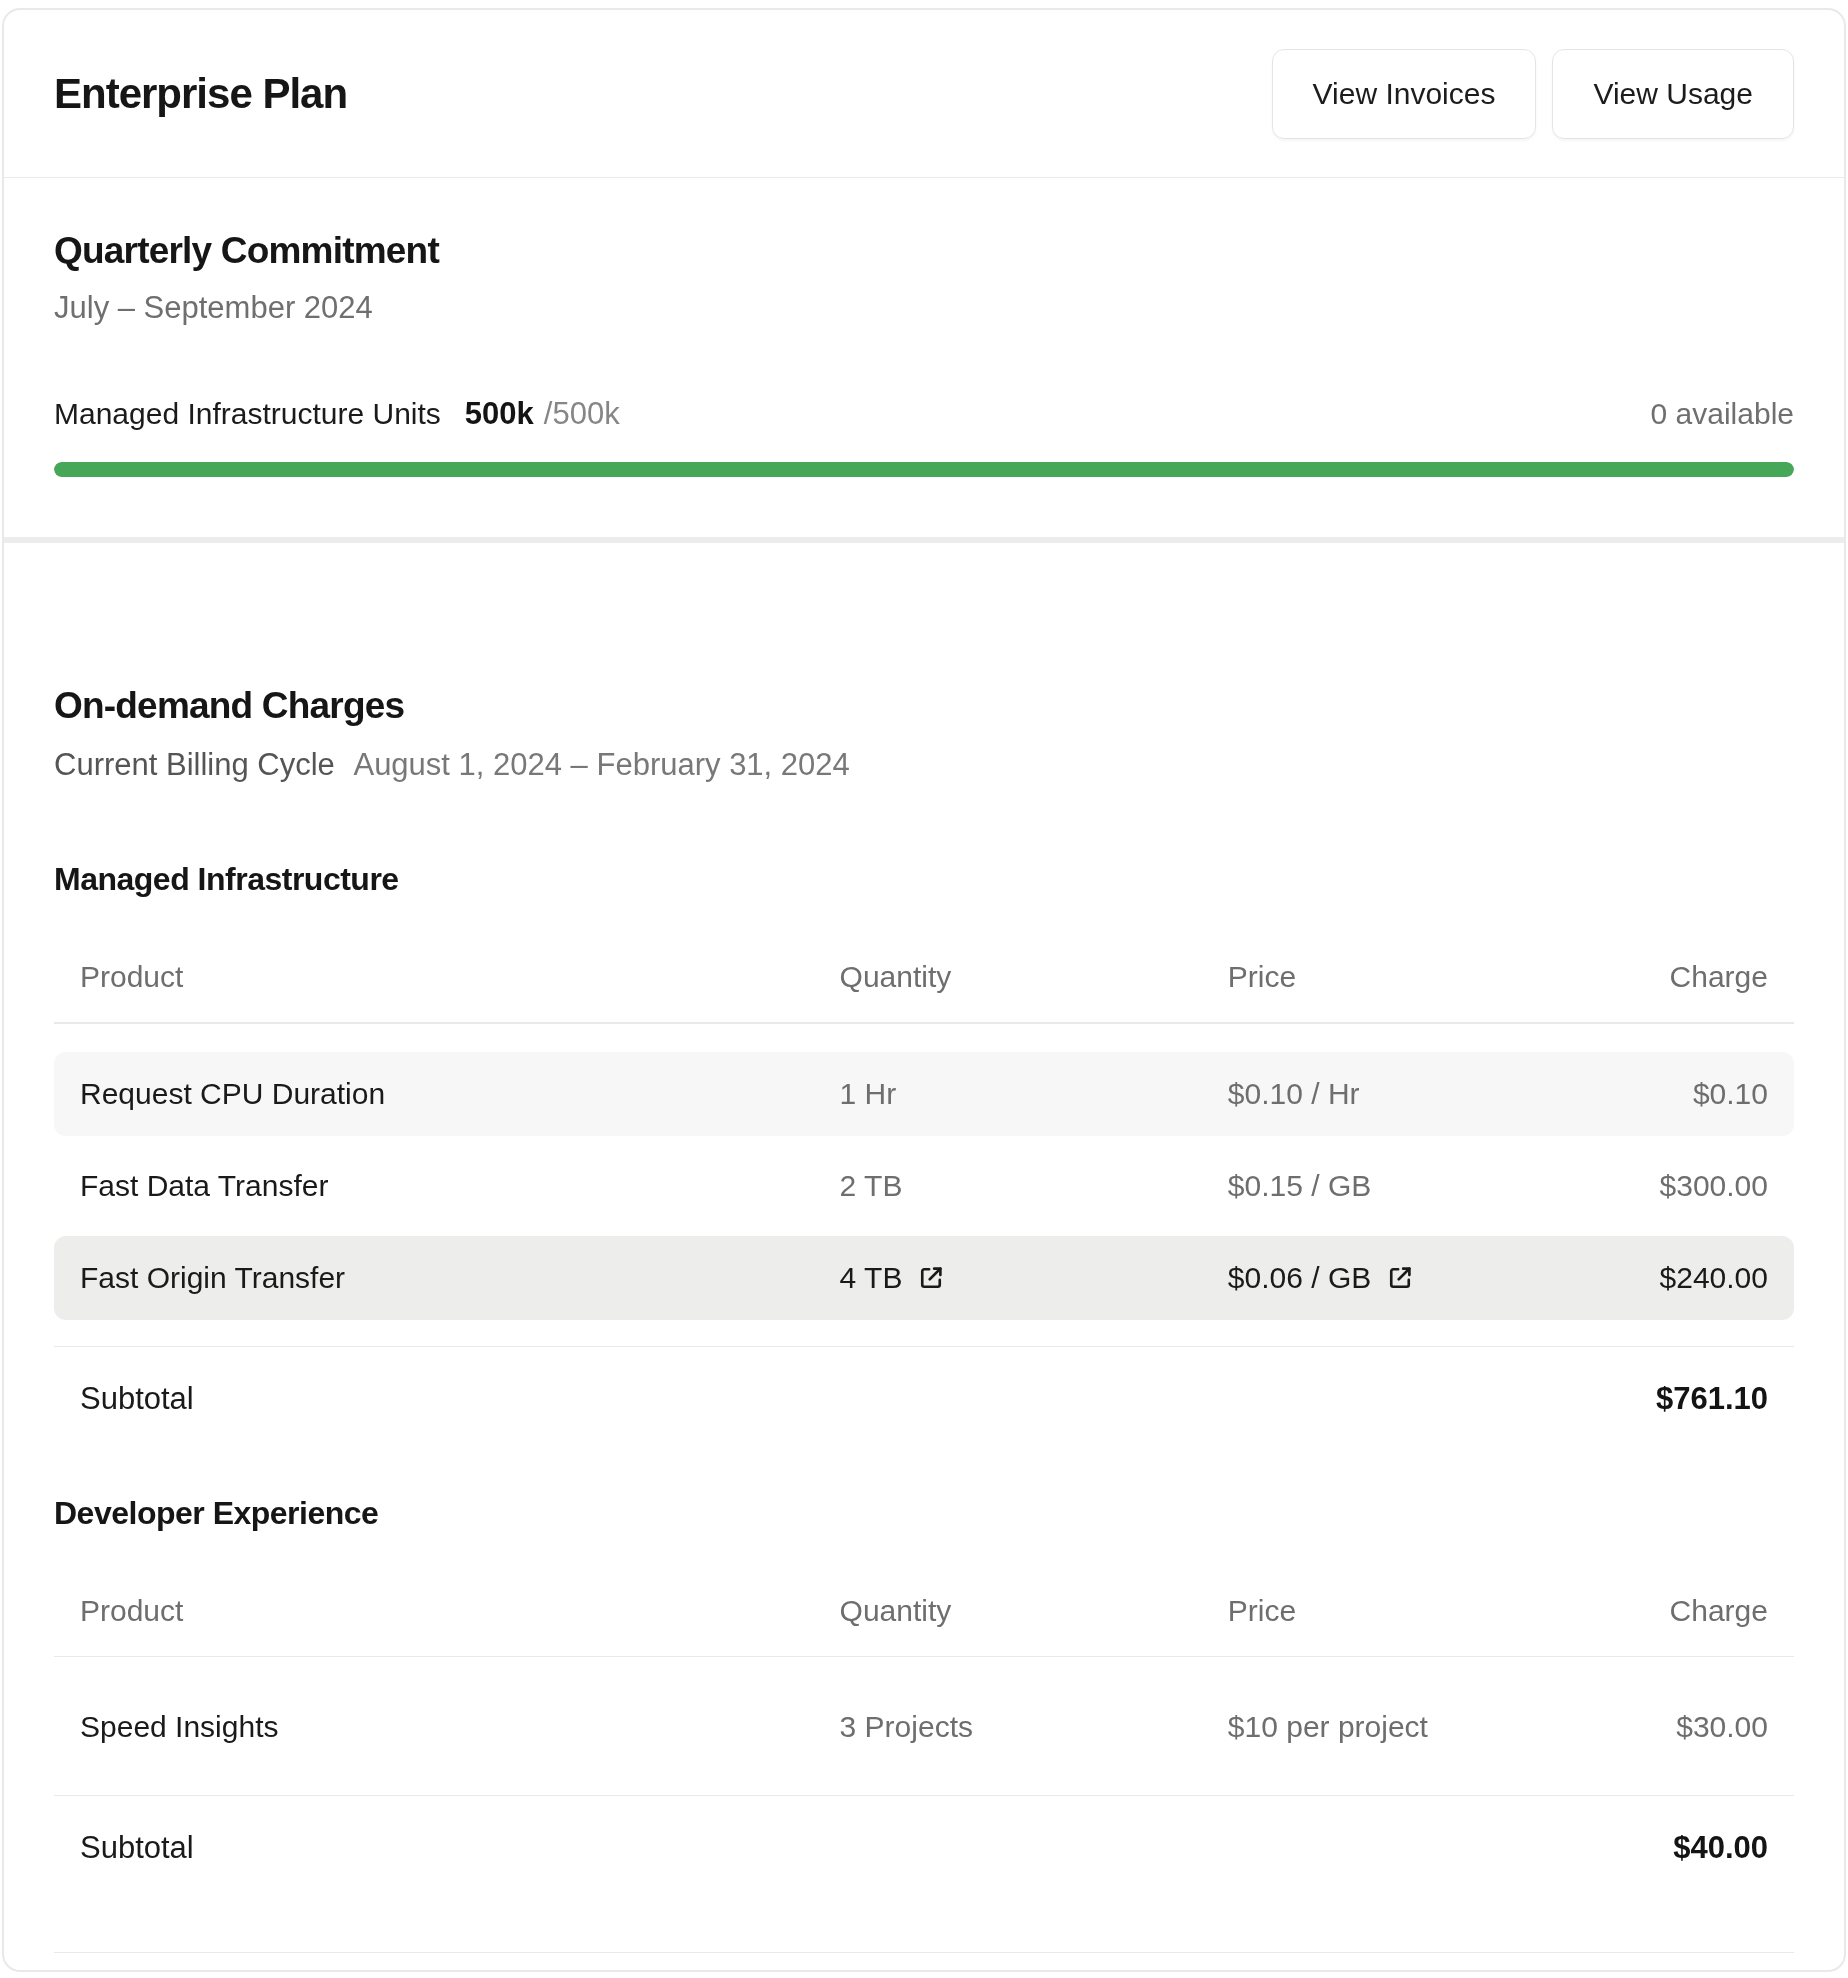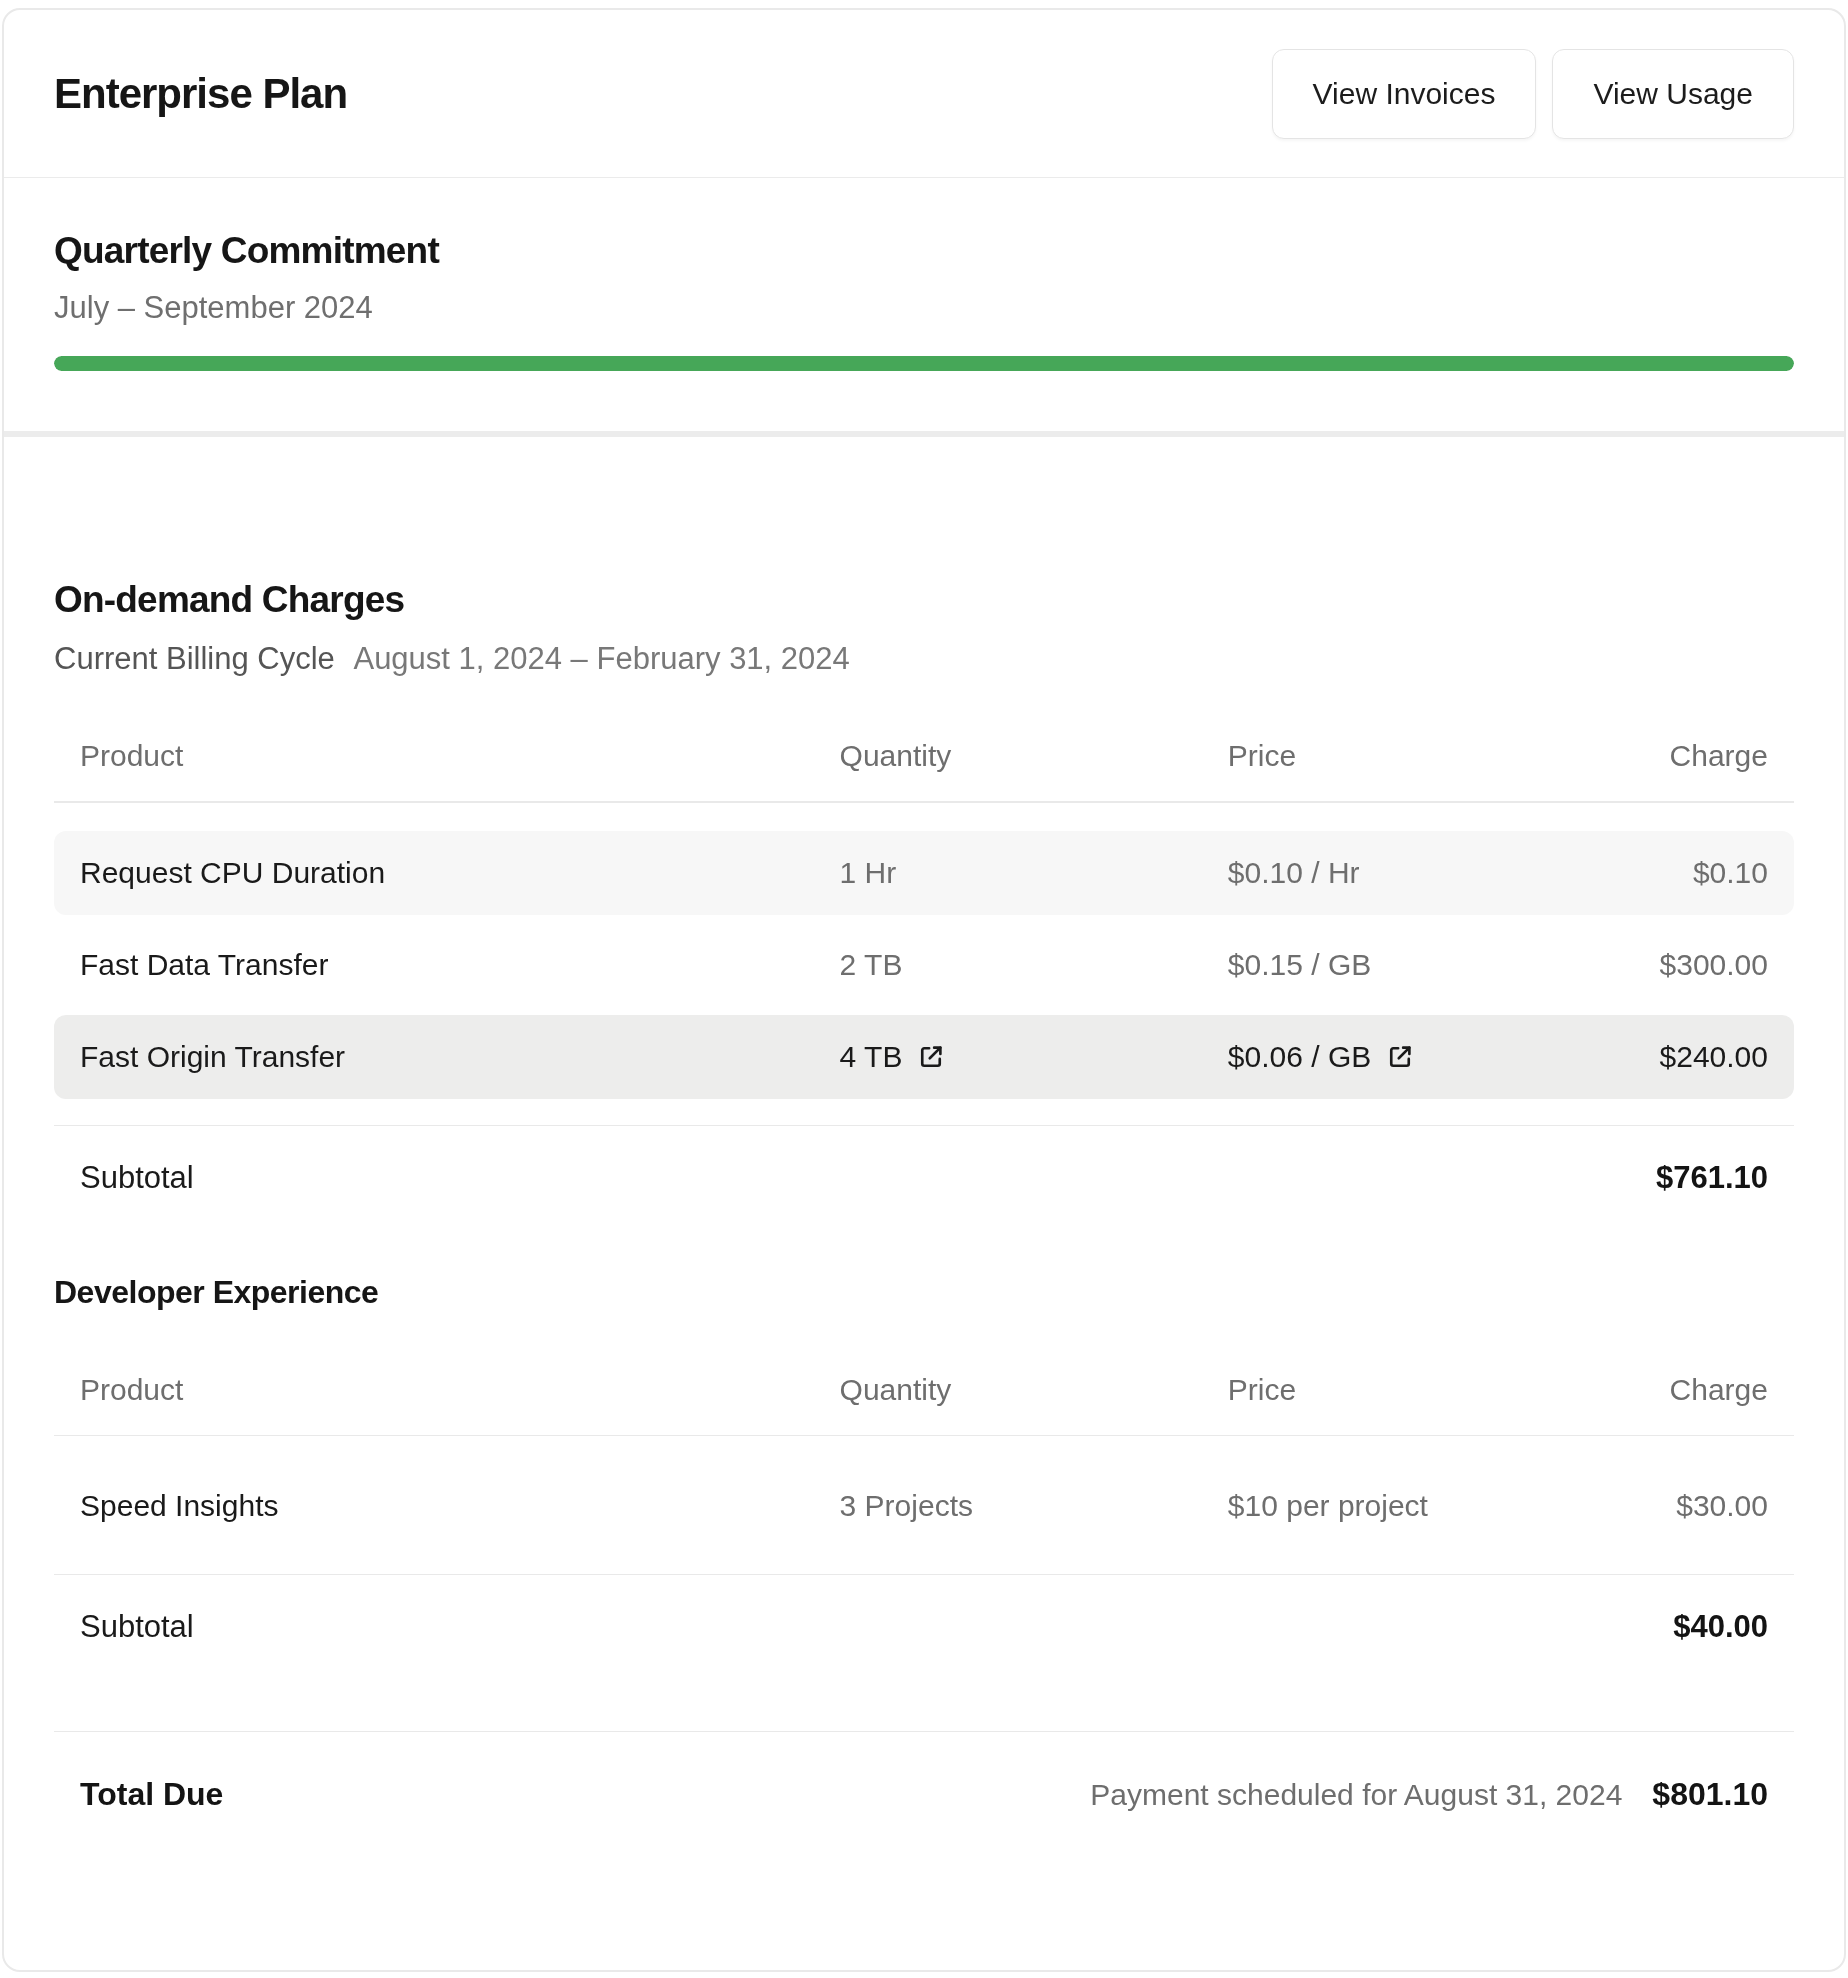--- a/index.html
+++ b/index.html
@@ -159,35 +159,44 @@
     <div class="header-actions">
       <button class="btn">View Invoices</button>
       <button class="btn">View Usage</button>
     </div>
   </div>
 
   <section class="quarterly">
     <h2 class="section-title">Quarterly Commitment</h2>
     <p class="period">July – September 2024</p>
 
+    <div class="usage-row">
+      <div class="usage-left">
+        <span class="usage-label">Managed Infrastructure Units</span>
+        <span class="usage-used">500k</span>
+        <span class="usage-total">/500k</span>
+      </div>
+      <span class="usage-available">0 available</span>
+    </div>
 
     <div class="progress-track">
       <div class="progress-fill" style="width: 100%; background: rgb(70, 167, 88);"></div>
     </div>
   </section>
 
   <div class="thick-divider"></div>
 
   <section class="ondemand">
     <h2 class="section-title">On-demand Charges</h2>
     <p class="cycle-line">
       <span class="cycle-label">Current Billing Cycle</span>
       <span class="cycle-range">August 1, 2024 – February 31, 2024</span>
     </p>
 
+    <h3 class="subsection-title">Managed Infrastructure</h3>
     <div class="table">
       <div class="thead">
         <span class="th">Product</span>
         <span class="th">Quantity</span>
         <span class="th">Price</span>
         <span class="th right">Charge</span>
       </div>
       <div class="thead-divider"></div>
 
       <div class="tbody">

